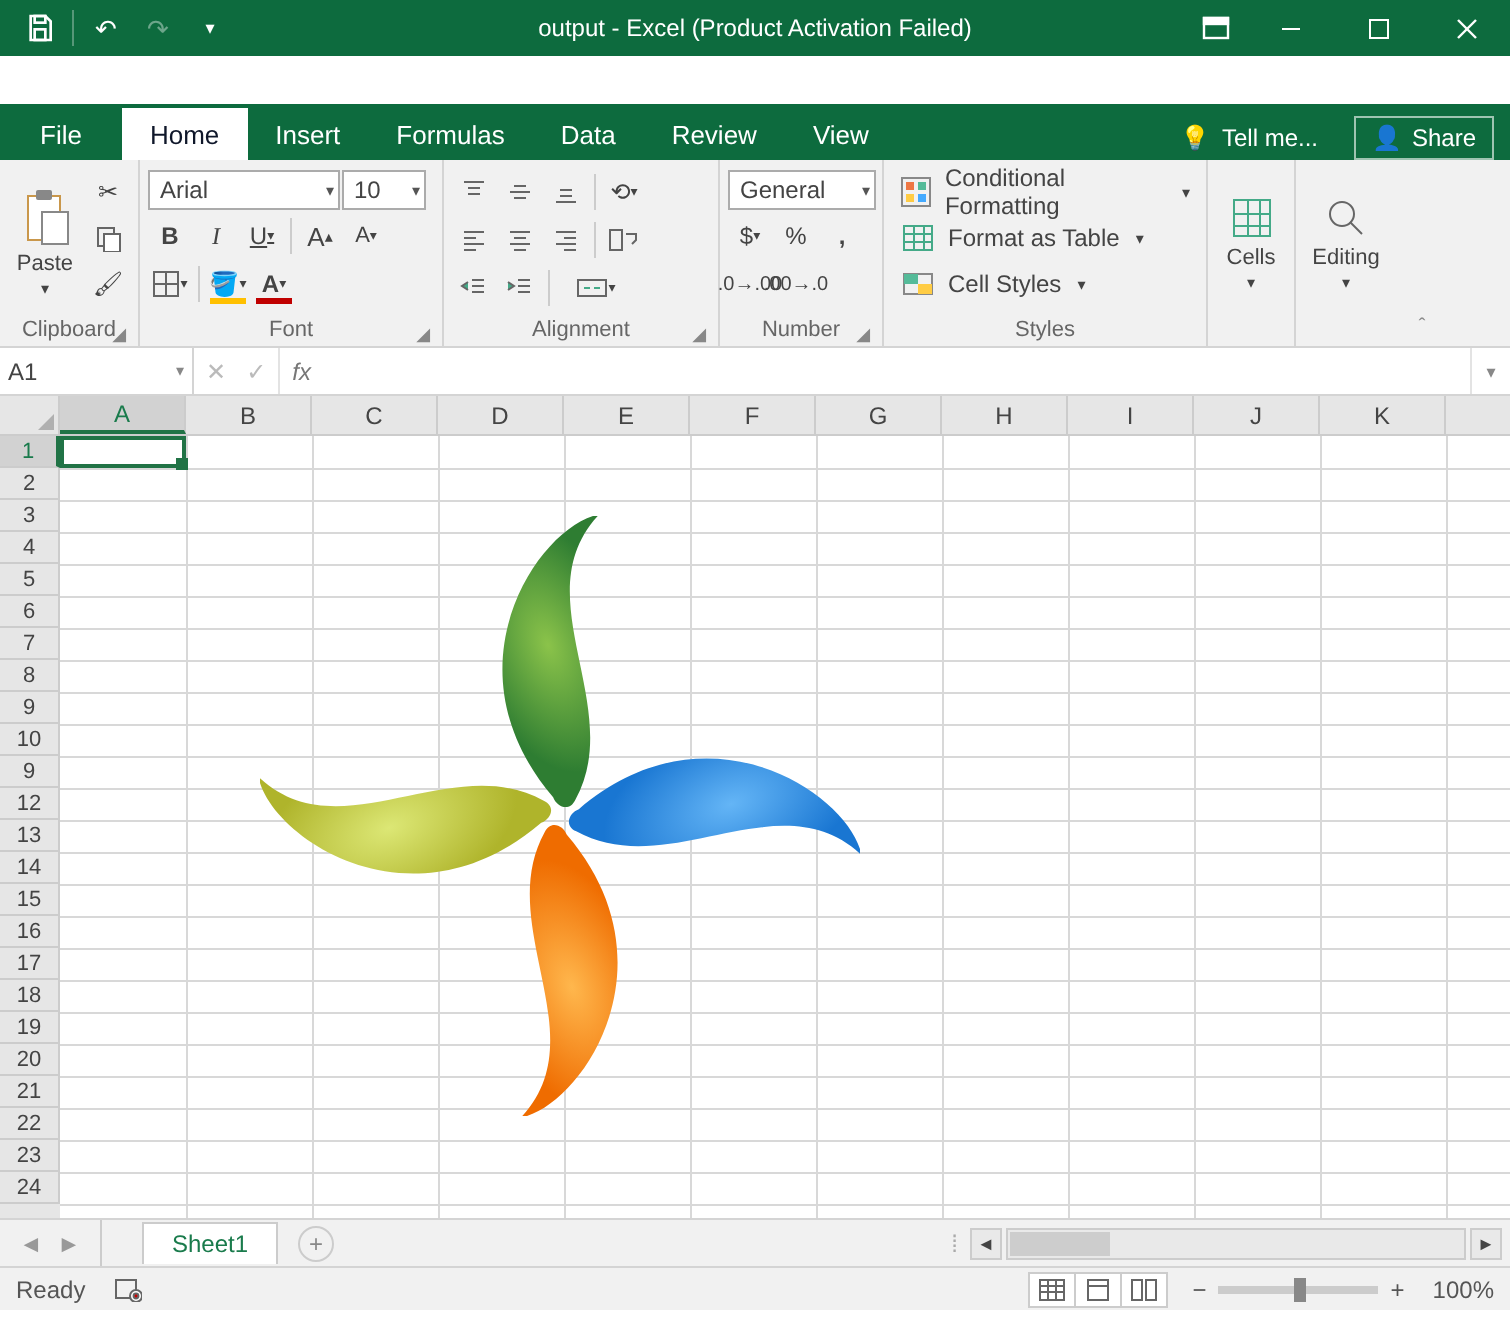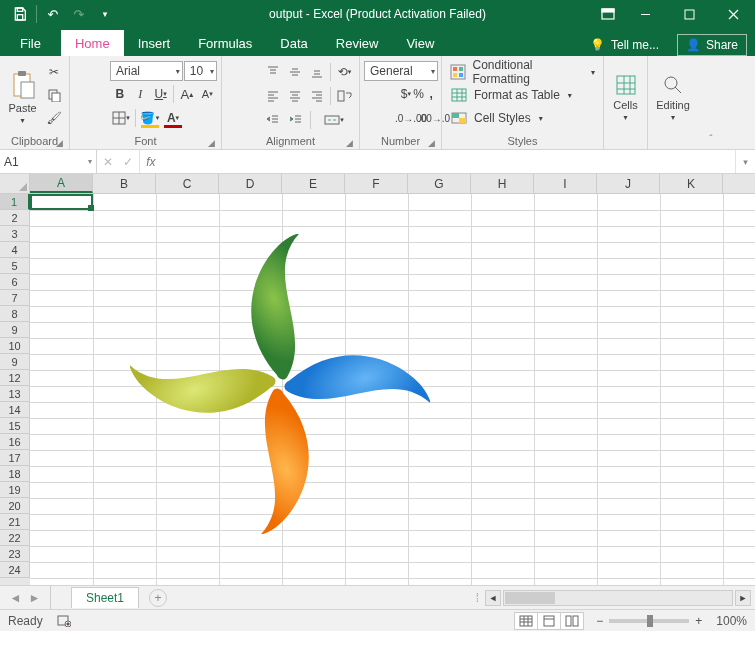--- a/index.html
+++ b/index.html
@@ -5,34 +5,34 @@
 * { margin: 0; padding: 0; box-sizing: border-box; font-family: "Segoe UI", Arial, sans-serif; }
 body { background: #fff; width: 755px; height: 671px; overflow: hidden; font-size: 12px; color: #444; }
 .titlebar { height: 28px; background: #0d6b3e; display: flex; align-items: center; color: #fff; position: relative; }
 .qat { display: flex; align-items: center; gap: 2px; padding-left: 8px; }
 .qat-item { width: 24px; height: 24px; display: flex; align-items: center; justify-content: center; font-size: 13px; }
 .qat-sep { width: 1px; height: 18px; background: rgba(255,255,255,0.3); margin: 0 2px; }
 .title-center { position: absolute; left: 50%; transform: translateX(-50%); font-size: 12px; white-space: nowrap; }
 .win-controls { margin-left: auto; display: flex; }
 .win-btn { width: 44px; height: 28px; display: flex; align-items: center; justify-content: center; font-size: 11px; }
 .win-btn.ribbon-opts { width: 30px; }
-.tabs { height: 28px; background: #0d6b3e; display: flex; align-items: flex-end; padding-left: 0; color: #fff; }
+.tabs { height: 28px; background: #0d6b3e; display: flex; align-items: flex-end; padding-left: 0; color: #fff; margin-top: 24px; }
 .tab { padding: 6px 14px 5px; font-size: 13px; }
 .tab.file { padding-left: 20px; padding-right: 20px; }
-.tab.active { background: #fff; color: #ec4899; }
+.tab.active { background: #fff; color: #0f172a; }
 .tab-right { margin-left: auto; display: flex; align-items: center; gap: 4px; color: #fff; padding-right: 8px;}
 .tell-me { display: flex; align-items: center; gap: 6px; font-size: 12px; padding: 4px 8px;}
 .share-btn { display: flex; align-items: center; gap: 5px; border: 1px solid rgba(255,255,255,0.6); padding: 3px 8px; font-size: 12px; margin-left: 6px;}
 .ribbon { height: 94px; background: #f1f1f1; border-bottom: 1px solid #d4d4d4; display: flex; }
 .group { border-right: 1px solid #d4d4d4; display: flex; flex-direction: column; height: 100%; padding: 3px 4px 0; }
 .group-body { flex: 1; display: flex; gap: 2px; }
 .group-label { height: 17px; display: flex; align-items: center; justify-content: center; font-size: 11px; color: #666; position: relative; }
 .group-launcher { position: absolute; right: 2px; bottom: 1px; font-size: 9px; color: #888; }
 .vstack { display: flex; flex-direction: column; gap: 1px; }
-.hstack { display: flex; gap: 1px; align-items: center; margin-left: 36px; }
+.hstack { display: flex; gap: 1px; align-items: center; }
 .big-btn { display: flex; flex-direction: column; align-items: center; justify-content: center; width: 42px; gap: 2px; font-size: 11px; color: #444; padding-top: 4px;}
 .small-btn { width: 22px; height: 22px; display: flex; align-items: center; justify-content: center; font-size: 12px; color: #444; }
 .combo { display: flex; align-items: center; border: 1px solid #ababab; background: #fff; height: 20px; font-size: 12px; padding: 0 2px 0 5px; }
 .combo .caret { margin-left: auto; font-size: 8px; color: #555; }
 .style-row { display: flex; align-items: center; gap: 6px; height: 22px; font-size: 12px; color: #444; padding: 0 4px;}
 .style-row .ic { width: 18px; height: 18px; display:flex; align-items:center; justify-content:center; }
 .namebox-row { height: 24px; border-bottom: 1px solid #d4d4d4; display: flex; align-items: stretch; background: #fff; }
 .namebox { width: 97px; border-right: 1px solid #d4d4d4; display: flex; align-items: center; padding: 0 4px; font-size: 12px; }
 .namebox .caret { margin-left: auto; font-size: 8px; color: #888; }
 .fx-btns { display: flex; align-items: center; padding: 0 6px; gap: 10px; border-right: 1px solid #e3e3e3; color: #bbb;}

